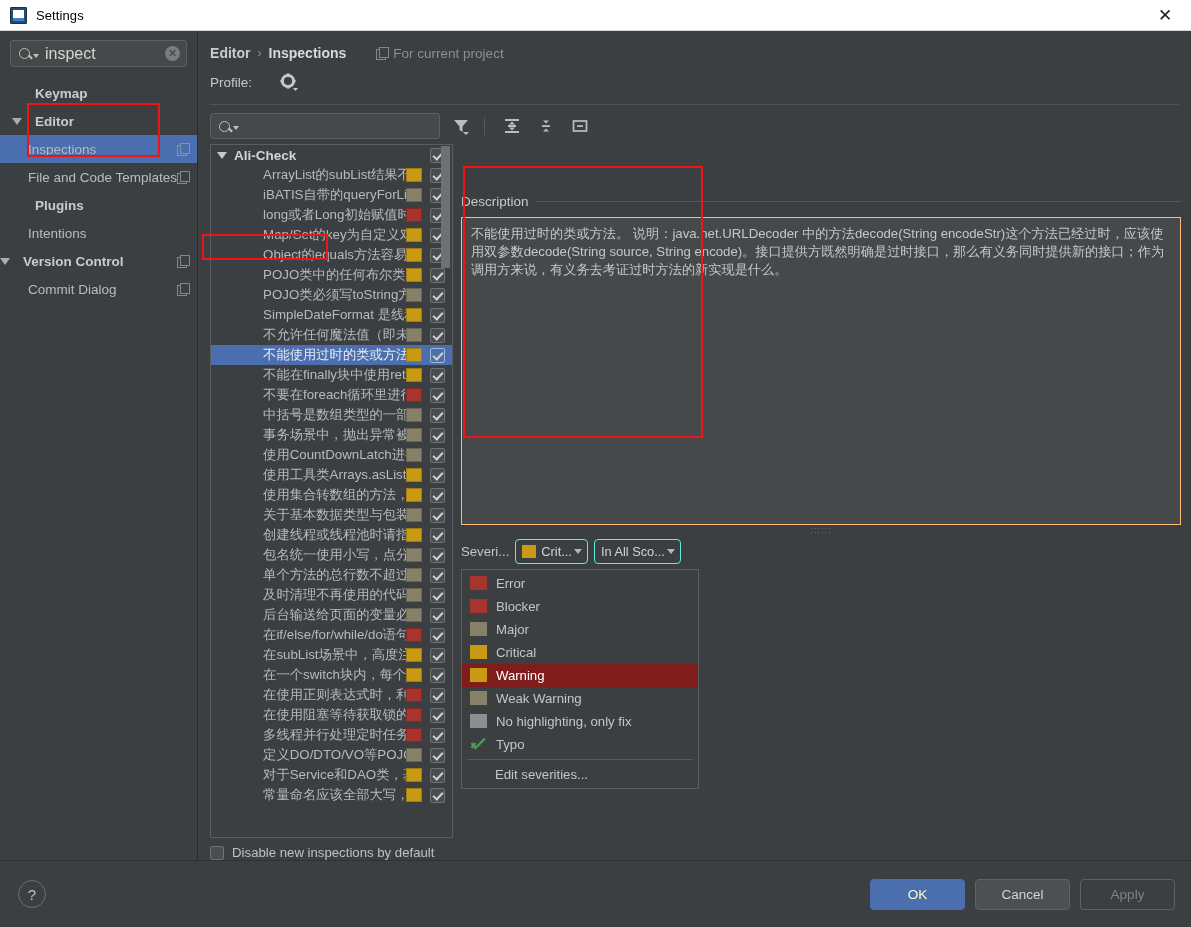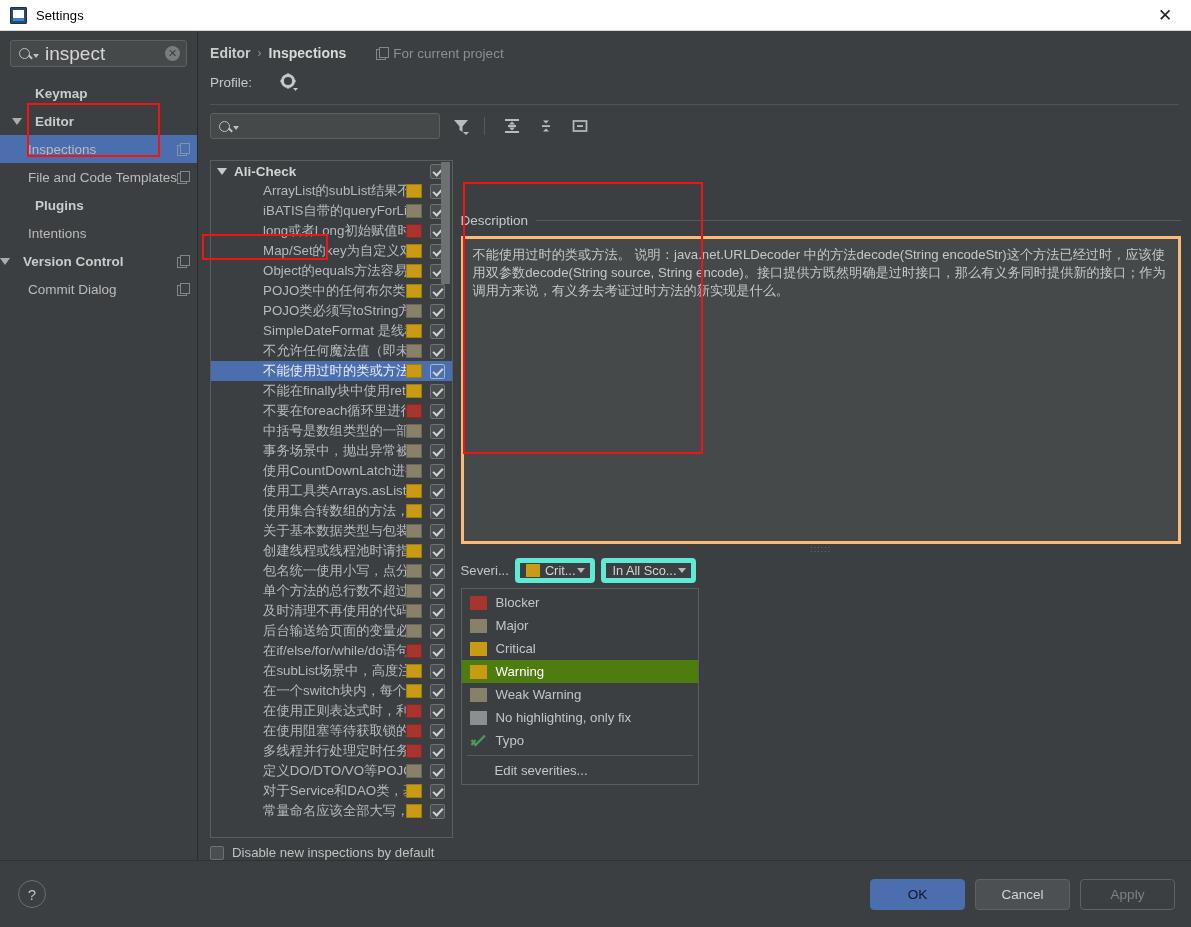--- a/index.html
+++ b/index.html
@@ -56,21 +56,21 @@
     position: relative; flex: 0 0 auto;
   }
   .magnifier::after {
     content: ""; position: absolute; width: 5px; height: 1.7px; background: #c0c0c0;
     transform: rotate(45deg); right: -4px; bottom: 0px;
   }
   .mag-caret {
     width: 0; height: 0; border-left: 3.5px solid transparent; border-right: 3.5px solid transparent;
     border-top: 4px solid #c0c0c0; margin-left: 3px; margin-top: 4px; flex: 0 0 auto;
   }
-  .search-val { flex: 1 1 auto; font-size: 19px; color: #d6d6d6; margin-left: 6px; }
+  .search-val { flex: 1 1 auto; font-size: 16px; color: #d6d6d6; margin-left: 6px; }
   .clear-btn {
     width: 15px; height: 15px; border-radius: 50%; background: #7a7d7e; color: #3c3f41;
     font-size: 11px; line-height: 15px; text-align: center; flex: 0 0 auto; font-weight: bold;
   }
 
   .tree { padding-top: 6px; font-size: 13.5px; position: relative; }
   .tree-row {
     height: 28px; display: flex; align-items: center; padding-right: 8px; position: relative;
   }
   .tree-row.sel { background: #4b6eaf; }
@@ -131,21 +131,21 @@
     display: flex; align-items: center; padding: 0 6px 0 8px;
   }
   .tb-btn {
     width: 26px; height: 26px; display: flex; align-items: center; justify-content: center;
     margin-left: 8px;
   }
   .tb-sep { width: 1px; height: 18px; background: #565a5b; margin: 0 6px 0 10px; }
 
   
   .listwrap {
-    margin: 21px 0 0 12px; flex: 1 1 auto; display: flex; min-height: 0;
+    margin: 5px 0 0 12px; flex: 1 1 auto; display: flex; min-height: 0;
     position: relative;
   }
   .list-panel {
     width: 578px; border: 1px solid #5a5e5f; background: #3c3f41; position: relative;
     display: flex; flex-direction: column; overflow: hidden;
   }
   .list-scroll { flex: 1 1 auto; overflow: hidden; position: relative; }
   .row {
     height: 20px; display: flex; align-items: center; font-size: 13.3px;
     white-space: nowrap; position: relative;
@@ -179,49 +179,49 @@
   }
 
   
   .rightcol {
     flex: 1 1 auto; margin-left: 8px; margin-right: 10px; display: flex; flex-direction: column;
     min-width: 0; position: relative; justify-content: center;
   }
   .desc-head { display: flex; align-items: center; font-size: 13.5px; color: #c6c9c9; }
   .desc-head .line { flex: 1 1 auto; height: 1px; background: #54585a; margin-left: 8px; }
   .desc-box {
-    margin-top: 8px; height: 308px; border: 3px solid #fdba74; background: #45494a;
+    margin-top: 8px; height: 308px; border: 1px solid #fdba74; background: #45494a;
     padding: 7px 9px; font-size: 13.2px; line-height: 18px; color: #c4c8c8; overflow: hidden;
     position: relative;
   }
   .grip {
     height: 10px; display: flex; align-items: center; justify-content: center; color: #6e7273;
     font-size: 9px; letter-spacing: 1px;
   }
   .sev-row { display: flex; align-items: center; margin-top: 4px; }
   .sev-lbl { font-size: 13.2px; color: #c2c5c5; white-space: nowrap; }
   .sev-combo {
-    height: 25px; border: 5px solid #5eead4; border-radius: 4px; display: flex; align-items: center;
+    height: 25px; border: 1px solid #5eead4; border-radius: 4px; display: flex; align-items: center;
     padding: 0 5px 0 6px; margin-left: 6px; font-size: 12.8px; color: #d1d4d4; white-space: nowrap;
   }
   .sev-combo .sw { width: 14px; height: 13px; margin-right: 5px; flex: 0 0 auto; }
   .mini-caret {
     width: 0; height: 0; border-left: 4px solid transparent; border-right: 4px solid transparent;
     border-top: 5px solid #b5b8b8; margin-left: 2px; flex: 0 0 auto;
   }
 
   .sev-menu {
     margin-top: 5px; border: 1px solid #5a5e5f; background: #3c3f41; padding: 2px 0;
     width: 238px;
   }
   .sev-item {
     height: 23px; display: flex; align-items: center; padding-left: 8px; font-size: 13.2px;
     color: #c2c6c6;
   }
-  .sev-item.sel { background: #4d7c0f; color: #ffffff; }
+  .sev-item.sel { background: #7f1d1d; color: #ffffff; }
   .sev-item .sw { width: 17px; height: 14px; margin-right: 9px; flex: 0 0 auto; }
   .sev-item .sw.typo {
     background: transparent; position: relative;
   }
   .sev-menu-sep { height: 1px; background: #55595a; margin: 3px 5px; }
   .sev-edit { height: 23px; display: flex; align-items: center; padding-left: 33px;
               font-size: 13.2px; color: #c2c6c6; }
 
   
   .bottom-check {
@@ -238,21 +238,21 @@
   .help-btn {
     width: 28px; height: 28px; border-radius: 50%; border: 1px solid #6b6f70; color: #bfc2c2;
     display: flex; align-items: center; justify-content: center; font-size: 15px;
   }
   .footer-spacer { flex: 1 1 auto; }
   .btn {
     height: 31px; min-width: 95px; border-radius: 4px; display: flex; align-items: center;
     justify-content: center; font-size: 13.5px; margin-left: 10px; border: 1px solid #5e6263;
     color: #d2d5d5; background: #4c5052;
   }
-  .btn.primary { background: #4b6eaf; border-color: #4b6eaf; color: #0f172a; text-align: right; }
+  .btn.primary { background: #4b6eaf; border-color: #4b6eaf; color: #fef9c3; text-align: right; }
   .btn.disabled { color: #7e8283; background: #3c3f41; }
 </style>
 </head>
 <body>
 
 <div class="win">
 
   <div class="titlebar">
     <div class="tb-icon"></div>
     <div class="tb-title">Settings</div>
@@ -582,20 +582,24 @@
             <span class="sev-combo">
               <span>In All Sco...</span>
               <span class="mini-caret"></span>
             </span>
           </div>
 
           <div class="sev-menu">
             <div id="sevitems">
                 <div class="sev-item">
                   <span class="sw" style="background: rgb(168, 52, 46);"></span>
+                  <span>Error</span>
+                </div>
+                <div class="sev-item">
+                  <span class="sw" style="background: rgb(168, 52, 46);"></span>
                   <span>Blocker</span>
                 </div>
                 <div class="sev-item">
                   <span class="sw" style="background: rgb(135, 129, 106);"></span>
                   <span>Major</span>
                 </div>
                 <div class="sev-item">
                   <span class="sw" style="background: rgb(201, 154, 20);"></span>
                   <span>Critical</span>
                 </div>

